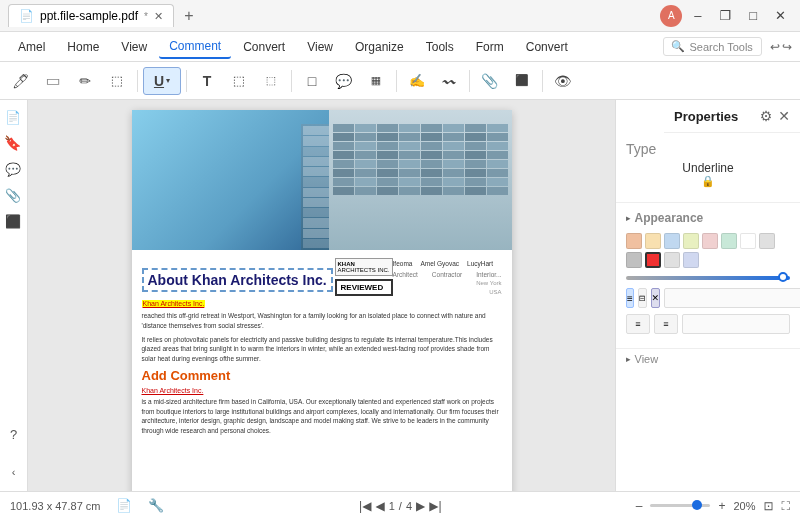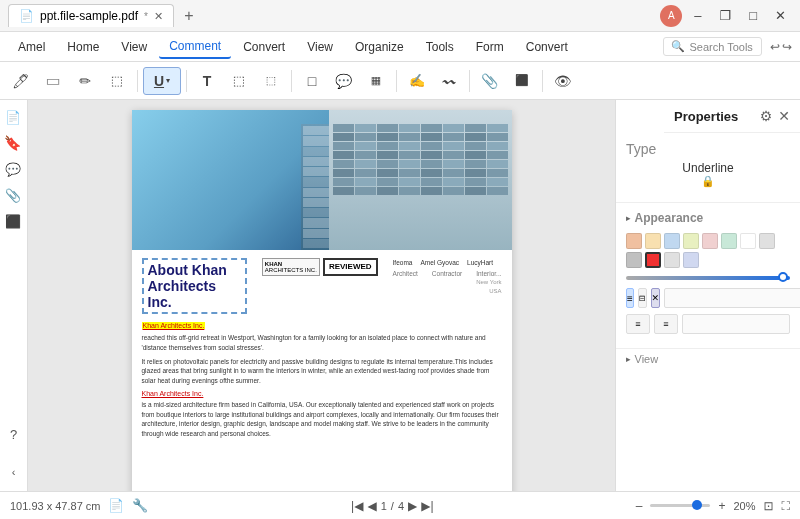--- a/index.html
+++ b/index.html
@@ -159,21 +159,21 @@
     .info-section { padding: 4px 10px; }
     .info-header { display: flex; align-items: center; gap: 4px; }
     .info-title { font-size: 11px; color: #888; }
 
     
     .status-bar {
       display: flex; align-items: center; justify-content: space-between;
       background: white; height: 28px; padding: 0 10px;
       border-top: 1px solid #ddd; font-size: 11px; color: #555;
     }
-    .status-left { display: flex; align-items: center; gap: 8px; }
+    .status-left { display: flex; align-items: center; gap: 16px; }
     .status-right { display: flex; align-items: center; gap: 8px; }
     .page-nav { display: flex; align-items: center; gap: 4px; }
     .nav-btn { background: none; border: none; cursor: pointer; color: #555; font-size: 12px; }
     .zoom-slider { width: 60px; height: 3px; background: #ccc; border-radius: 2px; cursor: pointer; position: relative; }
     .zoom-thumb { position: absolute; left: 70%; top: -4px; width: 10px; height: 10px; background: #1a6be0; border-radius: 50%; }
     .fit-btn { background: none; border: none; cursor: pointer; font-size: 12px; color: #555; }
   </style>
 </head>
 <body>
 
@@ -394,25 +394,25 @@
               <div style="height:8px;background:#7a99aa;"></div>
               <div style="height:8px;background:#6a8899;"></div>
               <div style="height:8px;background:#7a99aa;"></div>
               <div style="height:8px;background:#6a8899;"></div>
               <div style="height:8px;background:#7a99aa;"></div>
           </div>
         </div>
       </div>
 
       <div class="pdf-content">
-        <div style="display:flex;gap:15px;align-items:flex-start;margin-bottom:4px;">
+        <div style="display:flex;gap:0;align-items:flex-end;margin-bottom:4px;">
           <div style="flex:1;">
             <div class="pdf-title">About Khan Architects Inc.</div>
           </div>
-          <div style="display:flex;gap:3px;">
+          <div style="display:flex;flex-direction:column;gap:3px;">
             <div class="khan-logo">
               <div style="font-weight:bold;font-size:6px;">KHAN</div>
               <div style="font-size:6px;">ARCHITECTS INC.</div>
             </div>
             <div class="reviewed-badge">REVIEWED</div>
           </div>
           <div style="font-size:6.5px;color:#333;line-height:1.4;min-width:80px;">
             <div style="display:flex;gap:8px;margin-bottom:2px;">
               <span>Ifeoma</span>
                 <span>Amel Gyovac</span>
@@ -425,20 +425,21 @@
             </div>
             <div style="font-size:6px;color:#999;text-align:right;">New York<br>USA</div>
           </div>
         </div>
 
         <div class="highlighted-text">
           <span style="background:#ffff00;padding:0 1px;">Khan Architects Inc.</span>
         </div>
         <div class="body-text">reached this off-grid retreat in Westport, Washington for a family looking for an isolated place to connect with nature and 'distance themselves from social stresses'.</div>
         <div class="body-text">It relies on photovoltaic panels for electricity and passive building designs to regulate its internal temperature.This includes glazed areas that bring sunlight in to warm the interiors in winter, while an extended west-facing roof provides shade from solar heat during evenings ofthe summer.</div>
+        <div class="add-comment">Add Comment</div>
         <div class="red-link">Khan Architects Inc.</div>
         <div class="small-body">is a mid-sized architecture firm based in California, USA. Our exceptionally talented and experienced staff work on projects from boutique interiors to large institutional buildings and airport complexes, locally and internationally. Our firm focuses their architecture, interior design, graphic design, landscape and model making staff. We strive to be leaders in the community through wide research and personal choices.</div>
       </div>
     </div>
   </div>
 
   <div class="right-panel">
     <div class="right-panel-header">
       <span class="right-panel-title">Properties</span>
       <div style="display:flex;gap:6px;align-items:center;">

